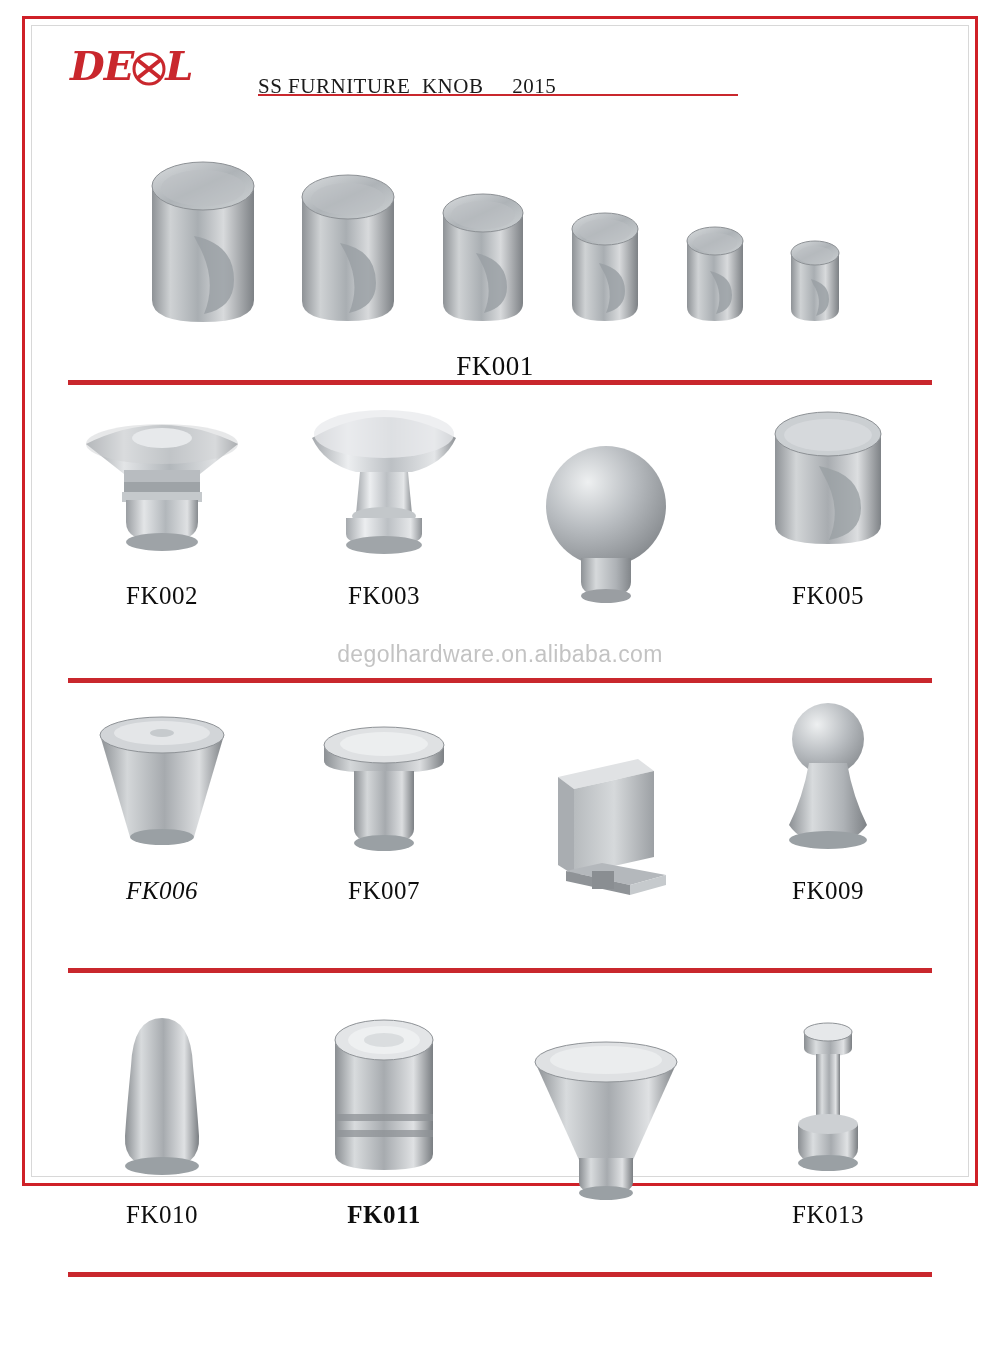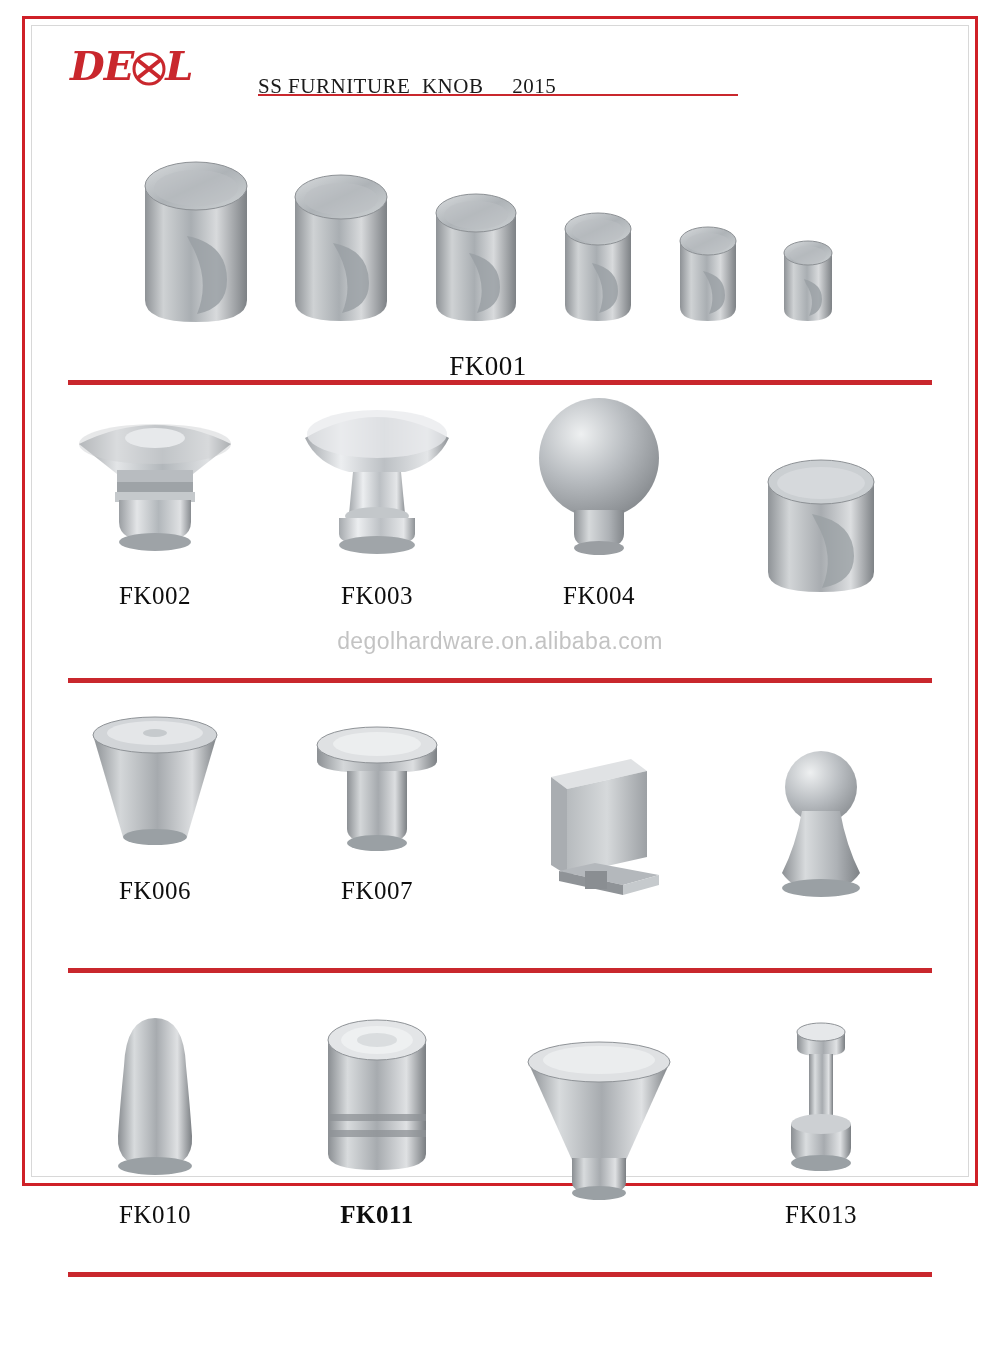--- a/index.html
+++ b/index.html
@@ -95,21 +95,21 @@
     width: 864px;
     height: 5px;
     background: #c9272d;
   }
   .sep.s1 { top: 380px; }
   .sep.s2 { top: 678px; }
   .sep.s3 { top: 968px; }
   .sep.s4 { top: 1272px; }
 
   
-  .row { position: absolute; left: 28px; width: 920px; }
+  .row { position: absolute; left: 35px; width: 920px; }
   .row1 { top: 110px; height: 260px; }
   .row2 { top: 400px; height: 270px; }
   .row3 { top: 700px; height: 260px; }
   .row4 { top: 1000px; height: 265px; }
 
   .items {
     display: flex;
     justify-content: center;
     align-items: flex-end;
     height: 215px;
@@ -135,21 +135,21 @@
     font-size: 27px;
     color: #0d0d0d;
     letter-spacing: 0.5px;
     margin-top: 26px;
   }
 
   
   .watermark {
     position: absolute;
     left: 0;
-    top: 628px;
+    top: 641px;
     width: 1000px;
     text-align: center;
     font-family: "Liberation Sans", sans-serif;
     font-size: 23px;
     color: #b9b9b9;
     letter-spacing: 0.4px;
     opacity: 0.85;
   }
 </style>
 </head>
@@ -372,54 +372,54 @@
                   <stop offset="0.3" stop-color="#d6d9db"></stop>
                 <stop offset="0.7" stop-color="#aeb2b6"></stop>
                   <stop offset="1" stop-color="#82868a"></stop>
               </linearGradient>
             </defs>
             <circle cx="85" cy="76" r="60" fill="url(#g2c)"></circle>
             <path d="M60 128 L60 152 Q60 166 85 166 Q110 166 110 152 L110 128 Z" fill="url(#g2c2)"></path>
             <ellipse cx="85" cy="166" rx="25" ry="7" fill="#9a9ea2"></ellipse>
           </svg>
         </div>
-        <div class="caption">FK004</div>
       </div>
 
       <div class="item" style="width:222px;">
         <div class="knob-wrap" style="height:200px;">
           <svg width="150" height="180" viewBox="0 0 150 180">
             <defs>
               <linearGradient id="g2d" x1="0" y1="0" x2="1" y2="0">
                 <stop offset="0" stop-color="#8f9397"></stop>
                   <stop offset="0.2" stop-color="#d2d5d7"></stop>
                 <stop offset="0.5" stop-color="#a8acb0"></stop>
                   <stop offset="0.78" stop-color="#dcdee0"></stop>
                 <stop offset="1" stop-color="#7e8286"></stop>
               </linearGradient>
             </defs>
             <path d="M22 52 L22 142 Q22 162 75 162 Q128 162 128 142 L128 52 Z" fill="url(#g2d)"></path>
             <ellipse cx="75" cy="52" rx="53" ry="22" fill="#cbcfd2" stroke="#8d9195" stroke-width="1"></ellipse>
             <ellipse cx="75" cy="53" rx="44" ry="16" fill="#dde0e2" opacity="0.6"></ellipse>
             <path d="M66 84 Q108 92 108 126 Q108 152 76 158 Q90 126 70 92 Z" fill="#9aa0a4" opacity="0.8"></path>
           </svg>
         </div>
+        <div class="caption">FK005</div>
       </div>
 
     </div>
   </div>
 
   <div class="watermark">degolhardware.on.alibaba.com</div>
 
   <div class="sep s2"></div>
 
   <div class="row row3">
     <div class="items" style="height:205px;">
 
-      <div class="item" style="width:222px;">
+      <div class="item" style="width:222px;font-style:italic;">
         <div class="knob-wrap" style="height:195px;">
           <svg width="160" height="180" viewBox="0 0 160 180">
             <defs>
               <linearGradient id="g3a" x1="0" y1="0" x2="1" y2="0">
                 <stop offset="0" stop-color="#8c9094"></stop>
                   <stop offset="0.22" stop-color="#d4d7d9"></stop>
                 <stop offset="0.52" stop-color="#a6aaae"></stop>
                   <stop offset="0.8" stop-color="#dcdee0"></stop>
                 <stop offset="1" stop-color="#7c8084"></stop>
               </linearGradient>
@@ -491,20 +491,21 @@
                   <stop offset="0.3" stop-color="#d8dbdd"></stop>
                 <stop offset="0.7" stop-color="#aeb2b6"></stop>
                   <stop offset="1" stop-color="#7e8286"></stop>
               </linearGradient>
             </defs>
             <circle cx="75" cy="62" r="36" fill="url(#g3d)"></circle>
             <path d="M56 86 Q50 120 36 148 Q48 166 75 166 Q102 166 114 148 Q100 120 94 86 Z" fill="url(#g3d2)"></path>
             <ellipse cx="75" cy="163" rx="39" ry="9" fill="#9aa0a4"></ellipse>
           </svg>
         </div>
+        <div class="caption">FK009</div>
       </div>
 
     </div>
   </div>
 
   <div class="sep s3"></div>
 
   <div class="row row4">
     <div class="items" style="height:210px;align-items:center;">
 

